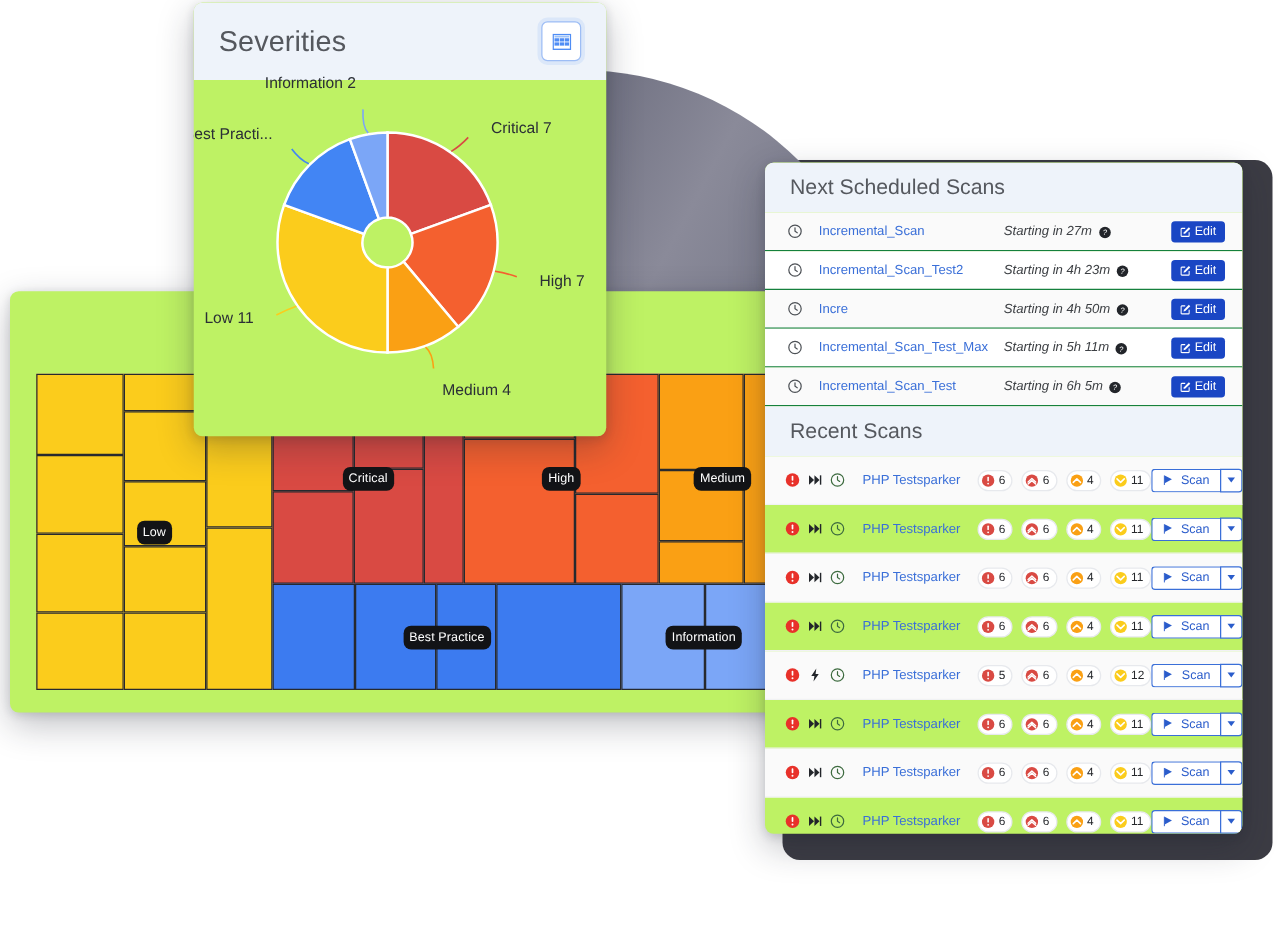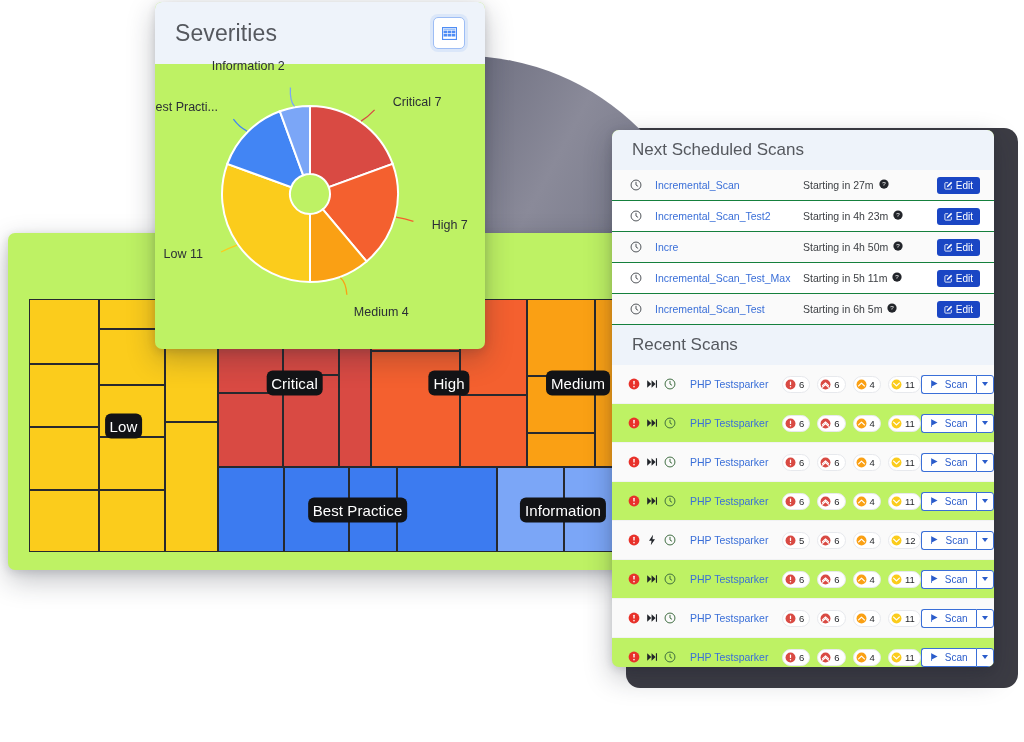--- a/index.html
+++ b/index.html
@@ -55,21 +55,21 @@
   #issues-card .card-head{height:54px;}
   #issues-card .card-head h2{font-size:21px;}
   .treemap-wrap{
     position:absolute;left:21px;top:66px;width:600px;height:253px;
     background:#ffffff;
   }
   .tm{position:absolute;box-sizing:border-box;border:1px solid #27292e;}
   .tm-label{
     position:absolute;transform:translate(-50%,-50%);
     background:#121316;color:#ffffff;border-radius:6px;
-    padding:4px 5px;font-size:15px;white-space:nowrap;
+    padding:4px 5px;font-size:10px;white-space:nowrap;
     z-index:5;letter-spacing:.1px;
   }
 
   
   #severities-card{
     left:155px;top:2px;width:330px;height:347px;
   }
   #severities-card .card-head{height:62px;padding:0 20px;}
   #severities-card .card-head h2{font-size:23px;}
   .donut-area{position:relative;width:100%;height:285px;}
@@ -94,21 +94,21 @@
   }
   .sched-row:nth-child(odd){background:#fafafa;}
   .sched-row:nth-child(even){background:#ffffff;}
   .ico-clock{width:12px;height:12px;flex:0 0 12px;margin-right:13px;}
   .sched-name{
     color:#3a6fd8;font-size:10.5px;flex:0 0 148px;white-space:nowrap;
     overflow:hidden;text-overflow:ellipsis;cursor:pointer;
   }
   .sched-time{
     color:#3d4044;font-size:10.5px;flex:1 1 auto;display:flex;
-    align-items:flex-start;gap:5px;white-space:nowrap;
+    align-items:flex-end;gap:5px;white-space:nowrap;font-style:italic;
   }
   .q-ico{width:10px;height:10px;flex:0 0 10px;}
   .edit-btn{
     background:#1a46c4;color:#fff;border:none;border-radius:3px;
     height:17px;padding:0 7px;font-size:10px;display:flex;align-items:center;
     gap:3px;cursor:pointer;font-family:inherit;
   }
   .edit-ico{width:9px;height:9px;}
 
   

